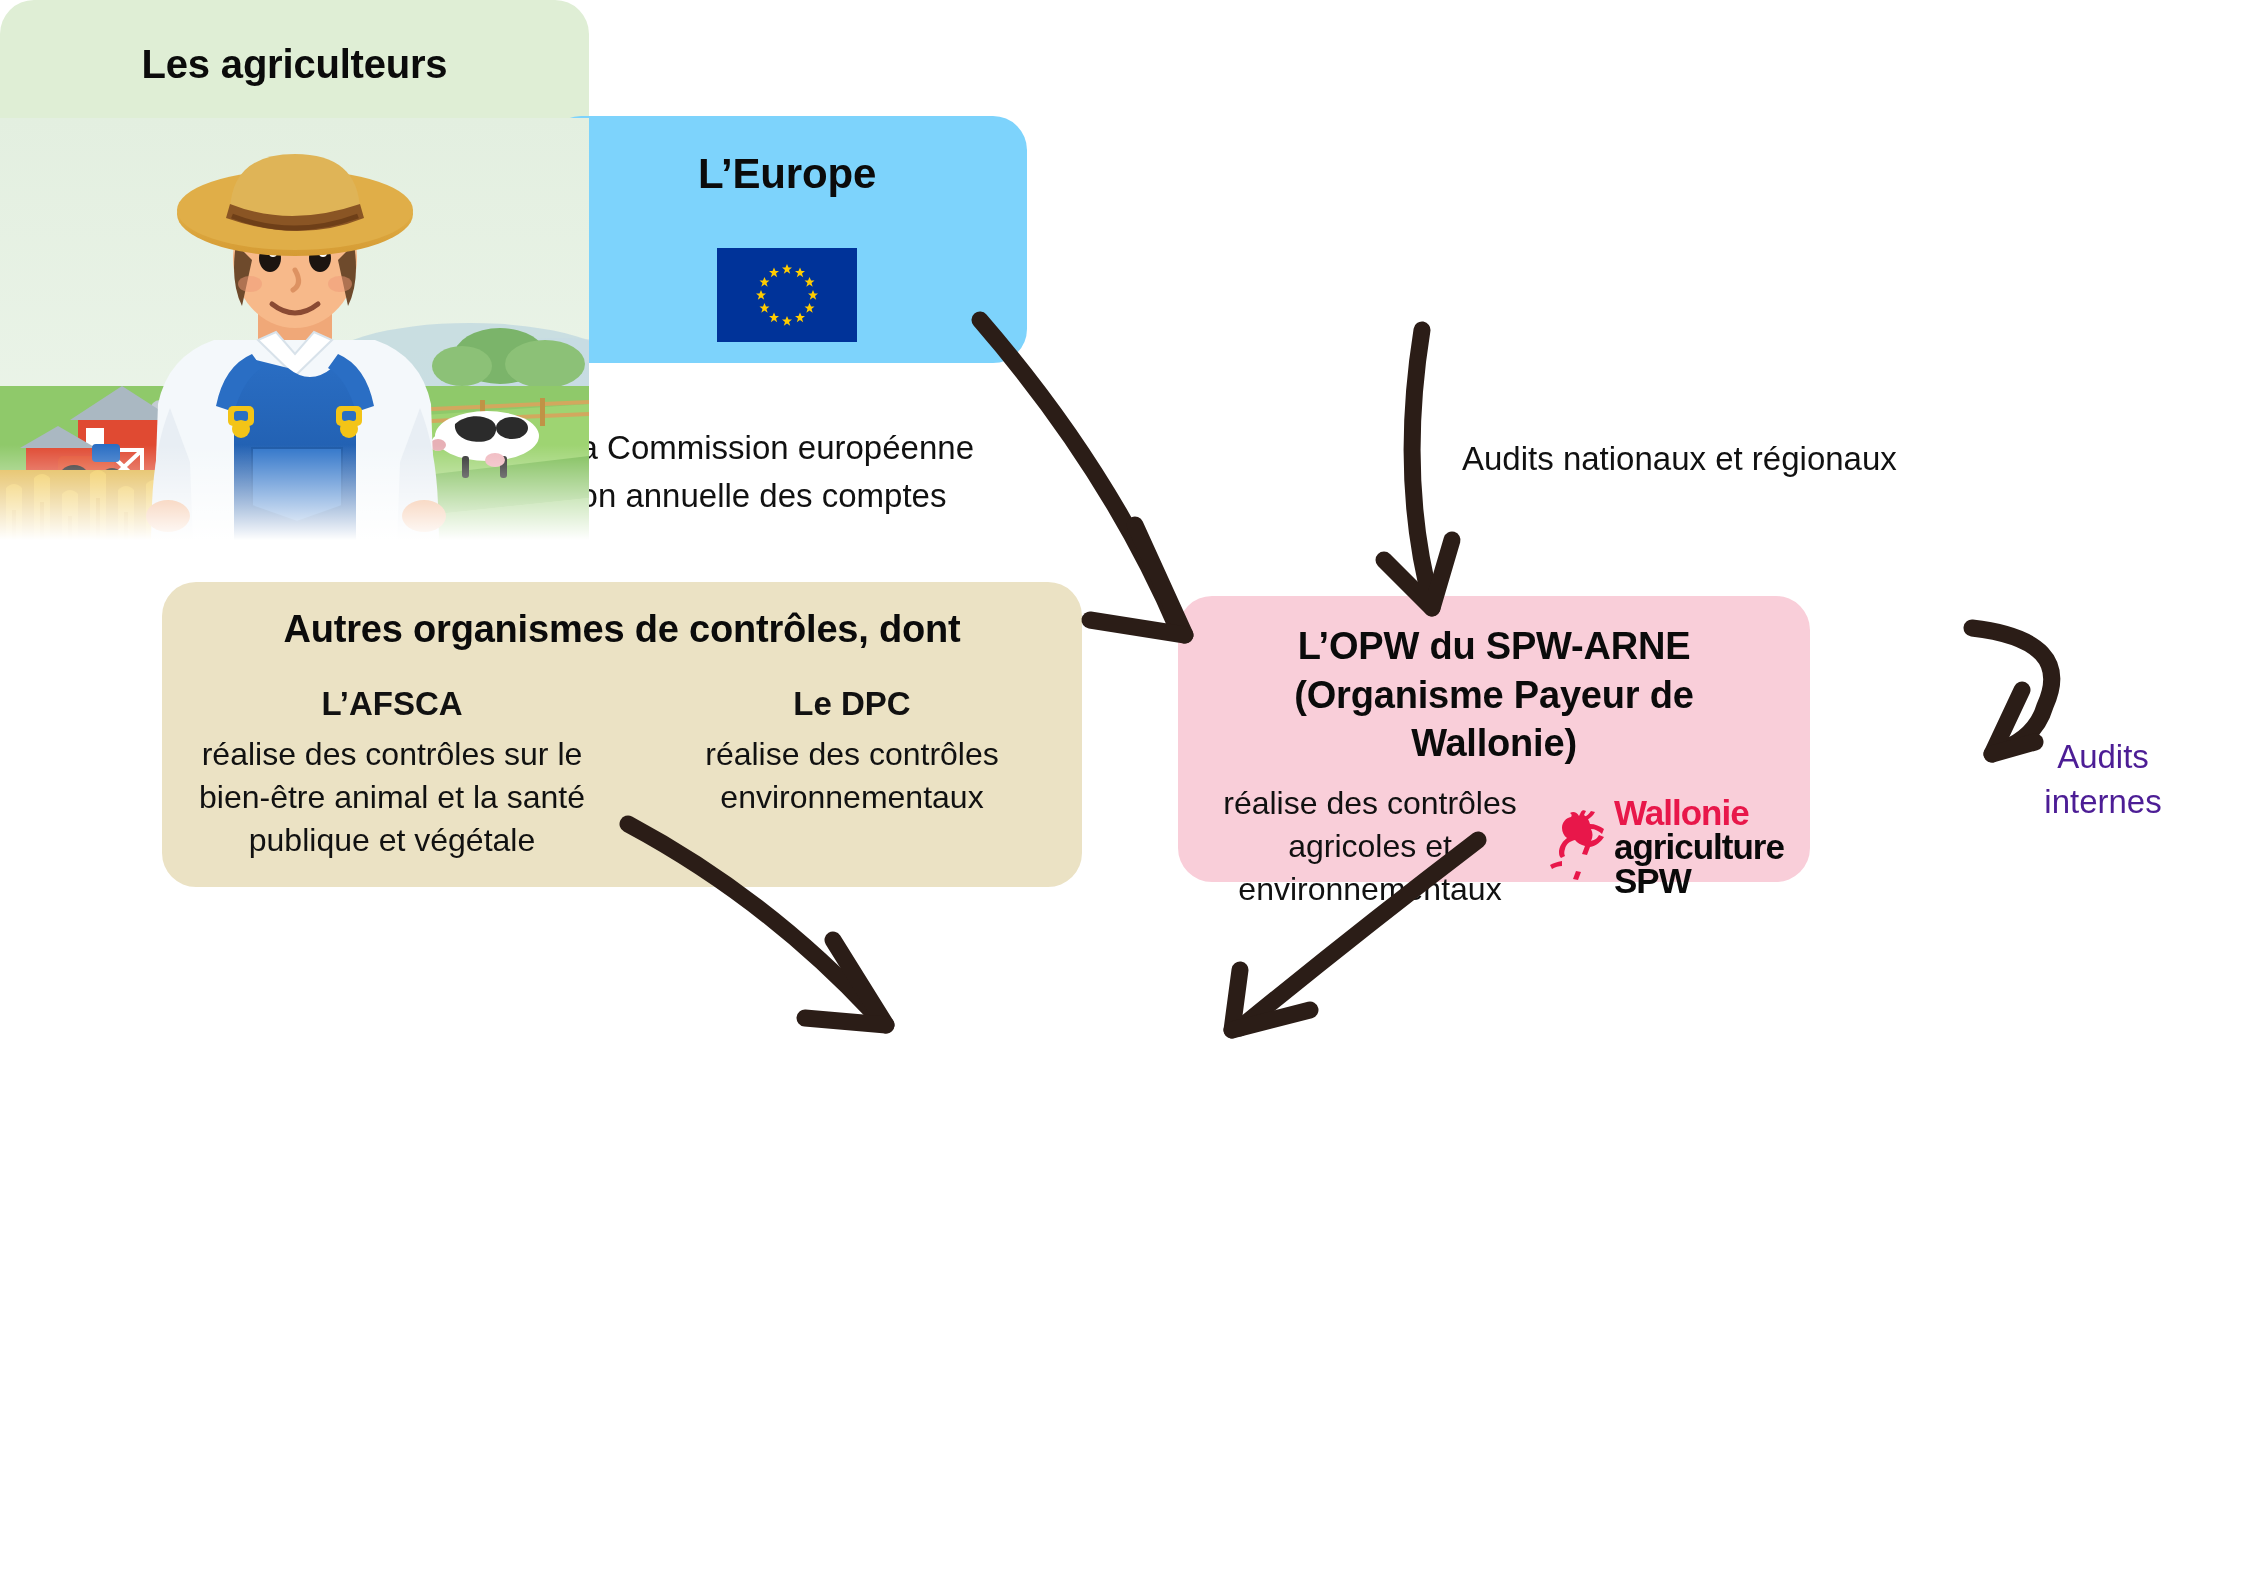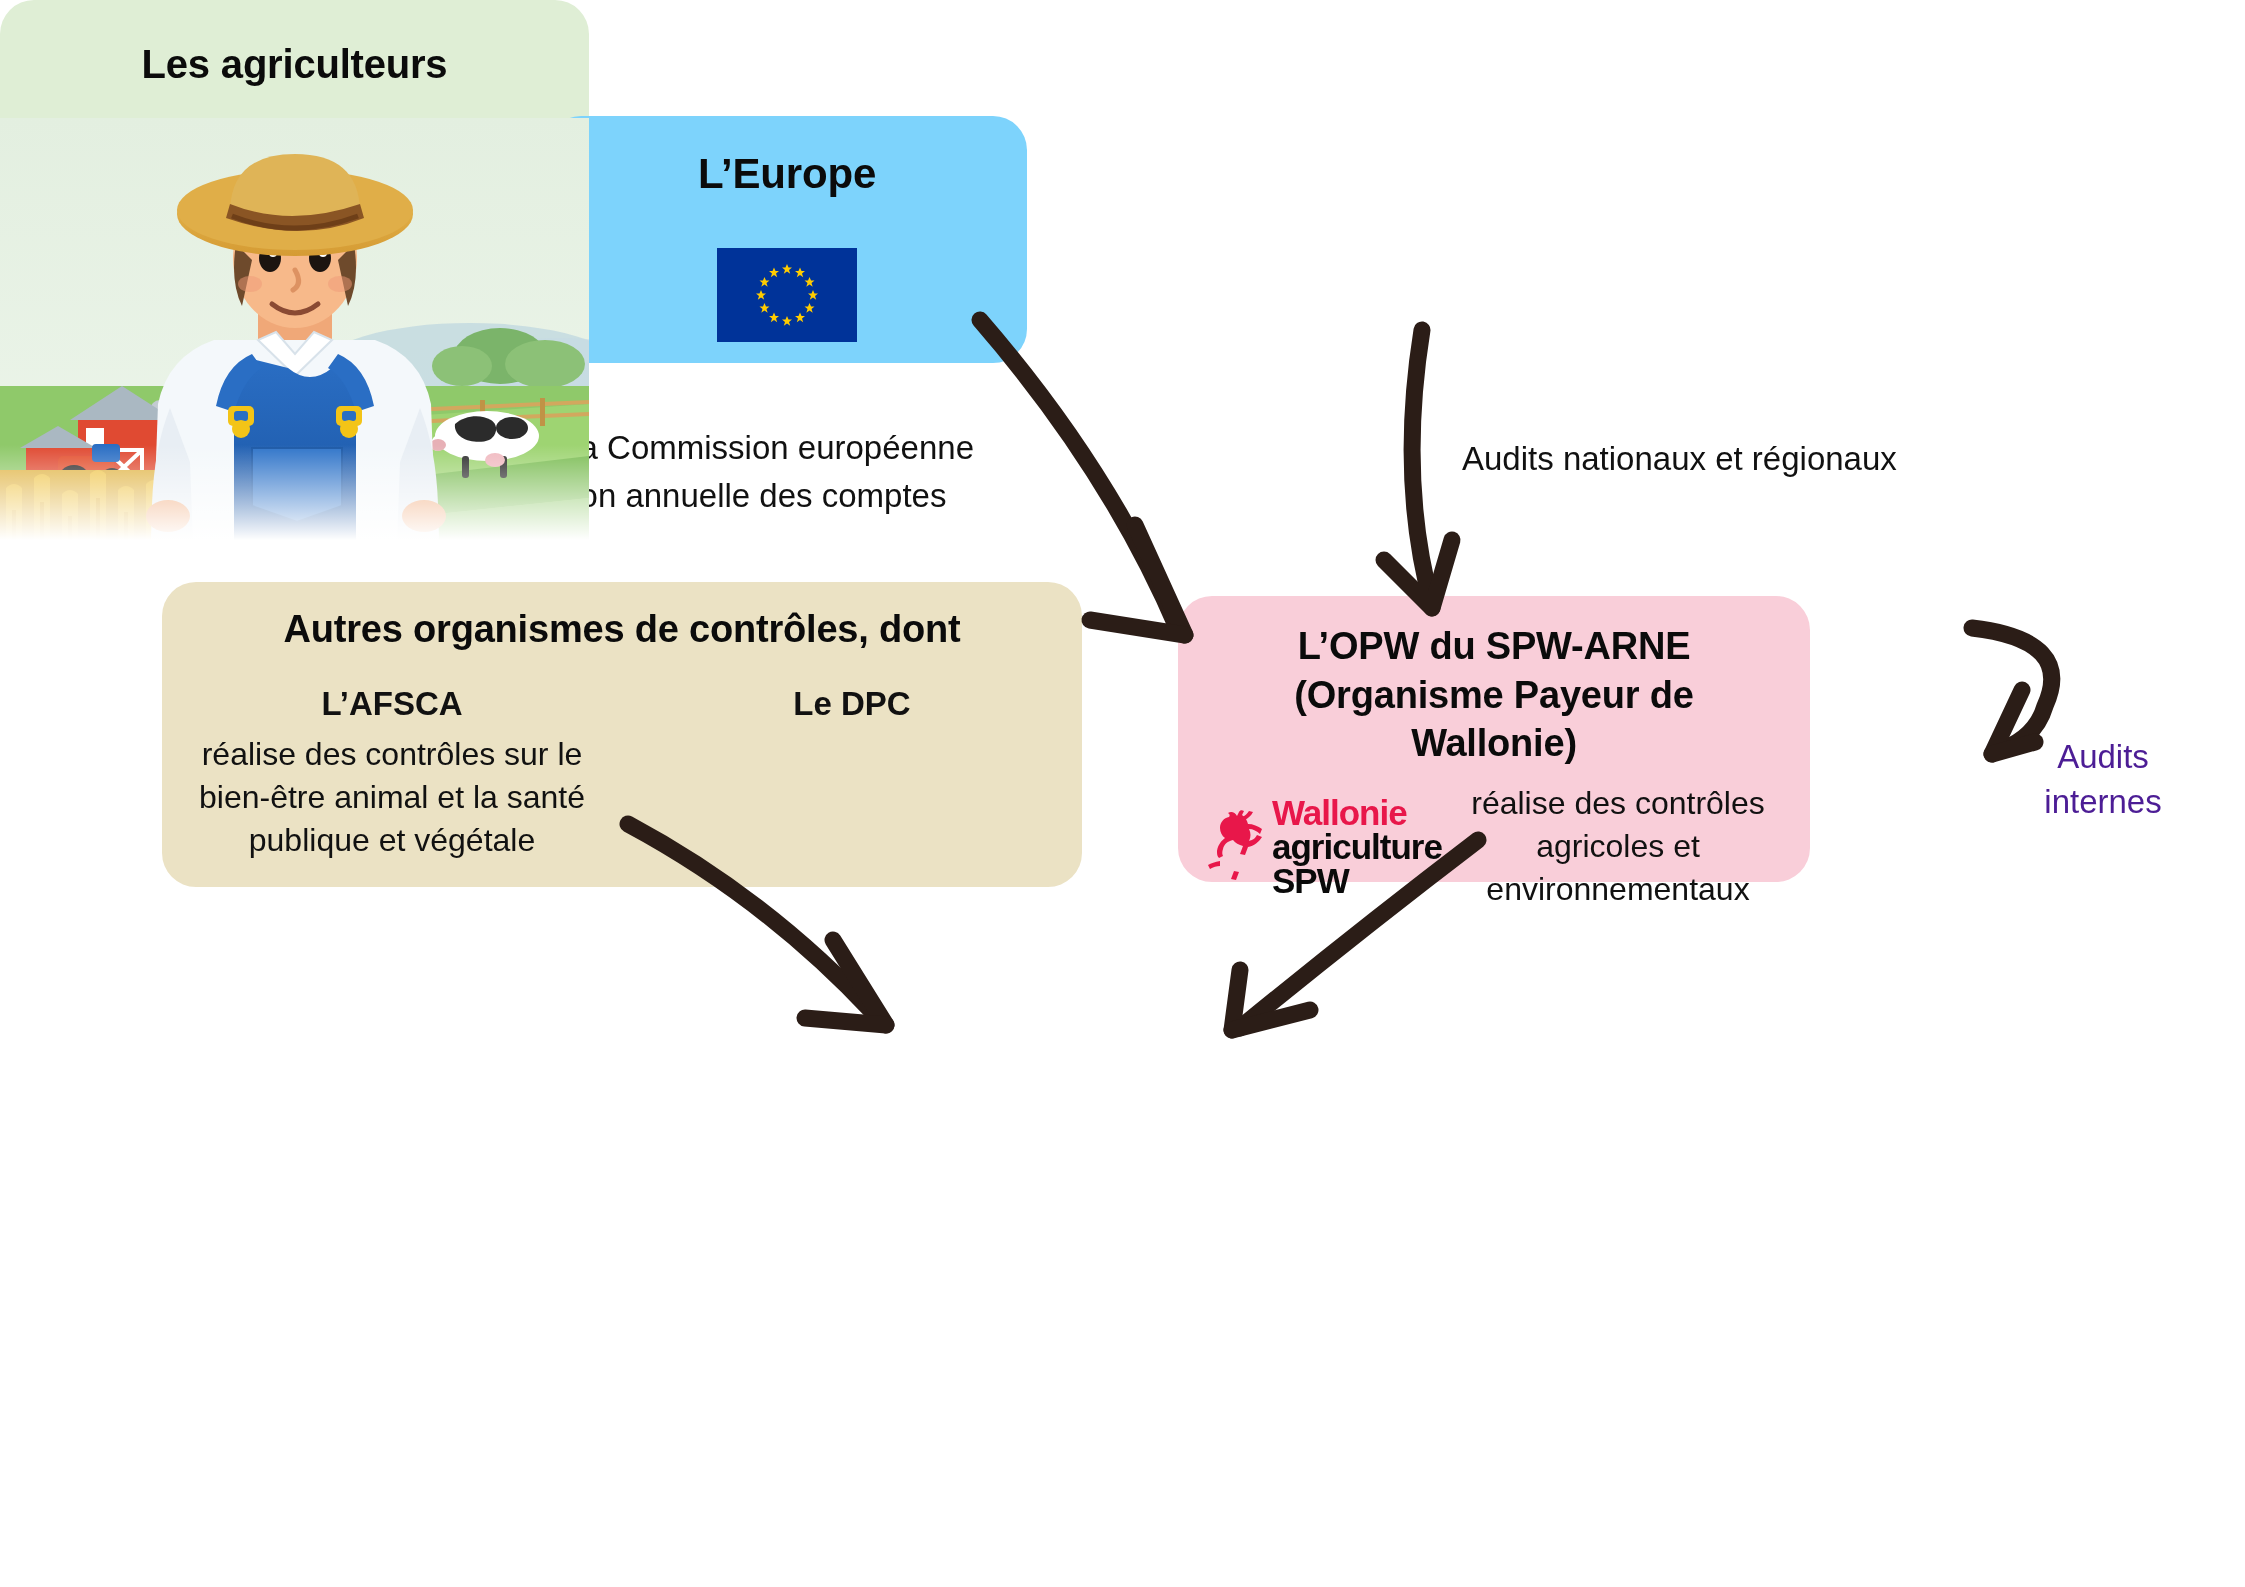--- a/index.html
+++ b/index.html
@@ -133,43 +133,44 @@
 
   <div class="box" id="others-box">
     <div class="box-title" id="others-title">Autres organismes de contrôles, dont</div>
     <div class="two-col">
       <div class="col">
         <div class="col-h">L’AFSCA</div>
         <div class="col-p">réalise des contrôles sur le bien-être animal et la santé publique et végétale</div>
       </div>
       <div class="col">
         <div class="col-h">Le DPC</div>
+        <div class="col-p">réalise des contrôles environnementaux</div>
       </div>
     </div>
   </div>
 
   <div class="box" id="opw-box">
     <div class="box-title" id="opw-title">L’OPW du SPW-ARNE (Organisme Payeur de Wallonie)</div>
     <div id="opw-lower">
+      <div id="opw-desc">réalise des contrôles agricoles et environnementaux</div>
       <div id="spw-logo">
         <svg class="rooster" viewBox="0 0 62 78">
           <g fill="#e8174a">
             <path d="M33 8c-2-4-6-5-9-3 2 1 2 3 1 4-5 1-9 5-9 11 0 4 2 8 5 10-4 3-7 7-8 13 0 3 0 5 2 7l4-2c-1-2-1-4 0-7 1-5 5-8 10-9 2 3 6 5 10 6l-3 8 5 1 3-8c6-1 11-5 14-10l-5-2c-2 4-5 5-8 6 2-4 2-8 0-12 4 0 8 2 11 5l2-5c-4-3-9-5-14-5-1-4-3-7-6-9l2-4c-2-1-4-1-5 1z"></path>
             <path d="M16 53c-5 1-9 2-12 4l2 4c3-2 7-3 10-3z"></path>
             <path d="M30 63l-3 8 5 1 3-8z"></path>
             <path d="M41 12c3-2 6-4 8-8l-4-1c-2 3-4 5-7 6z"></path>
           </g>
         </svg>
         <div class="ltxt">
           <div class="l1">Wallonie</div>
           <div class="l2">agriculture</div>
           <div class="l3">SPW</div>
         </div>
       </div>
-      <div id="opw-desc">réalise des contrôles agricoles et environnementaux</div>
     </div>
   </div>
 
   <div id="farmers-box">
     <div class="box-title" id="farmers-title">Les agriculteurs</div>
     <svg id="farm-img" viewBox="0 0 589 454">
       <defs>
         <linearGradient id="sky" x1="0" y1="0" x2="0" y2="1">
           <stop offset="0" stop-color="#e3efe0"></stop>
             <stop offset="1" stop-color="#eef6ec"></stop>

